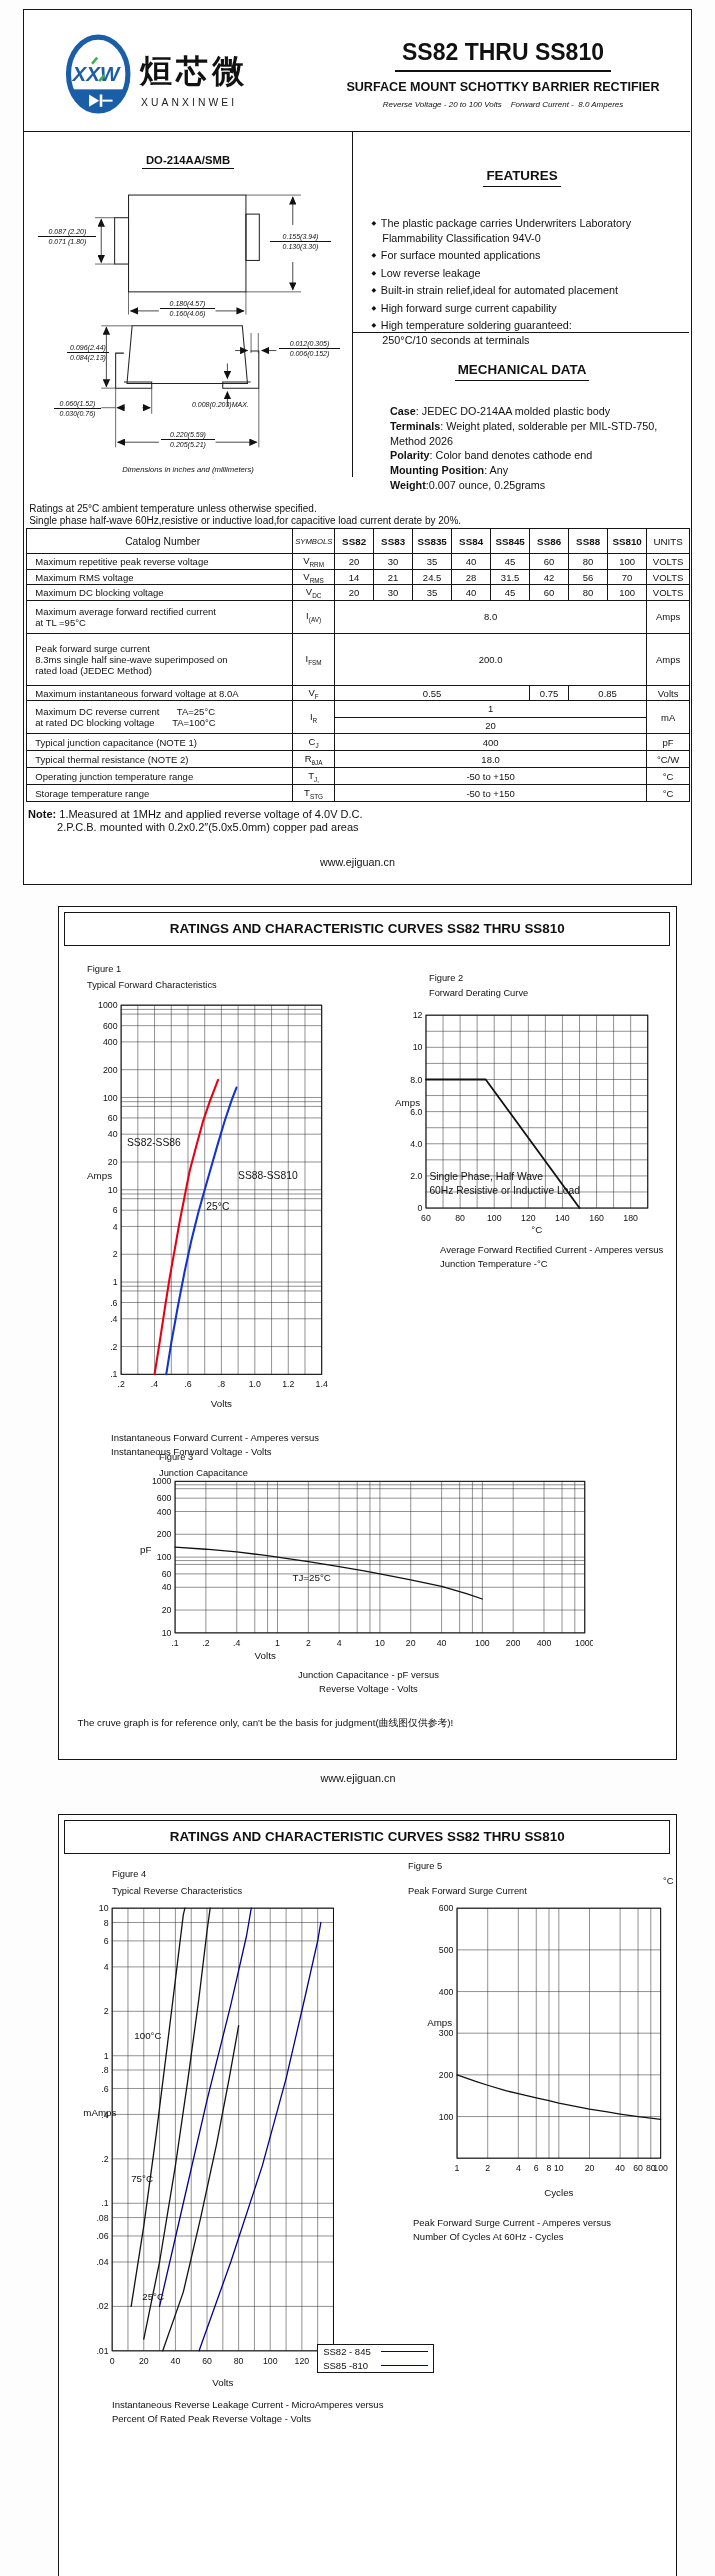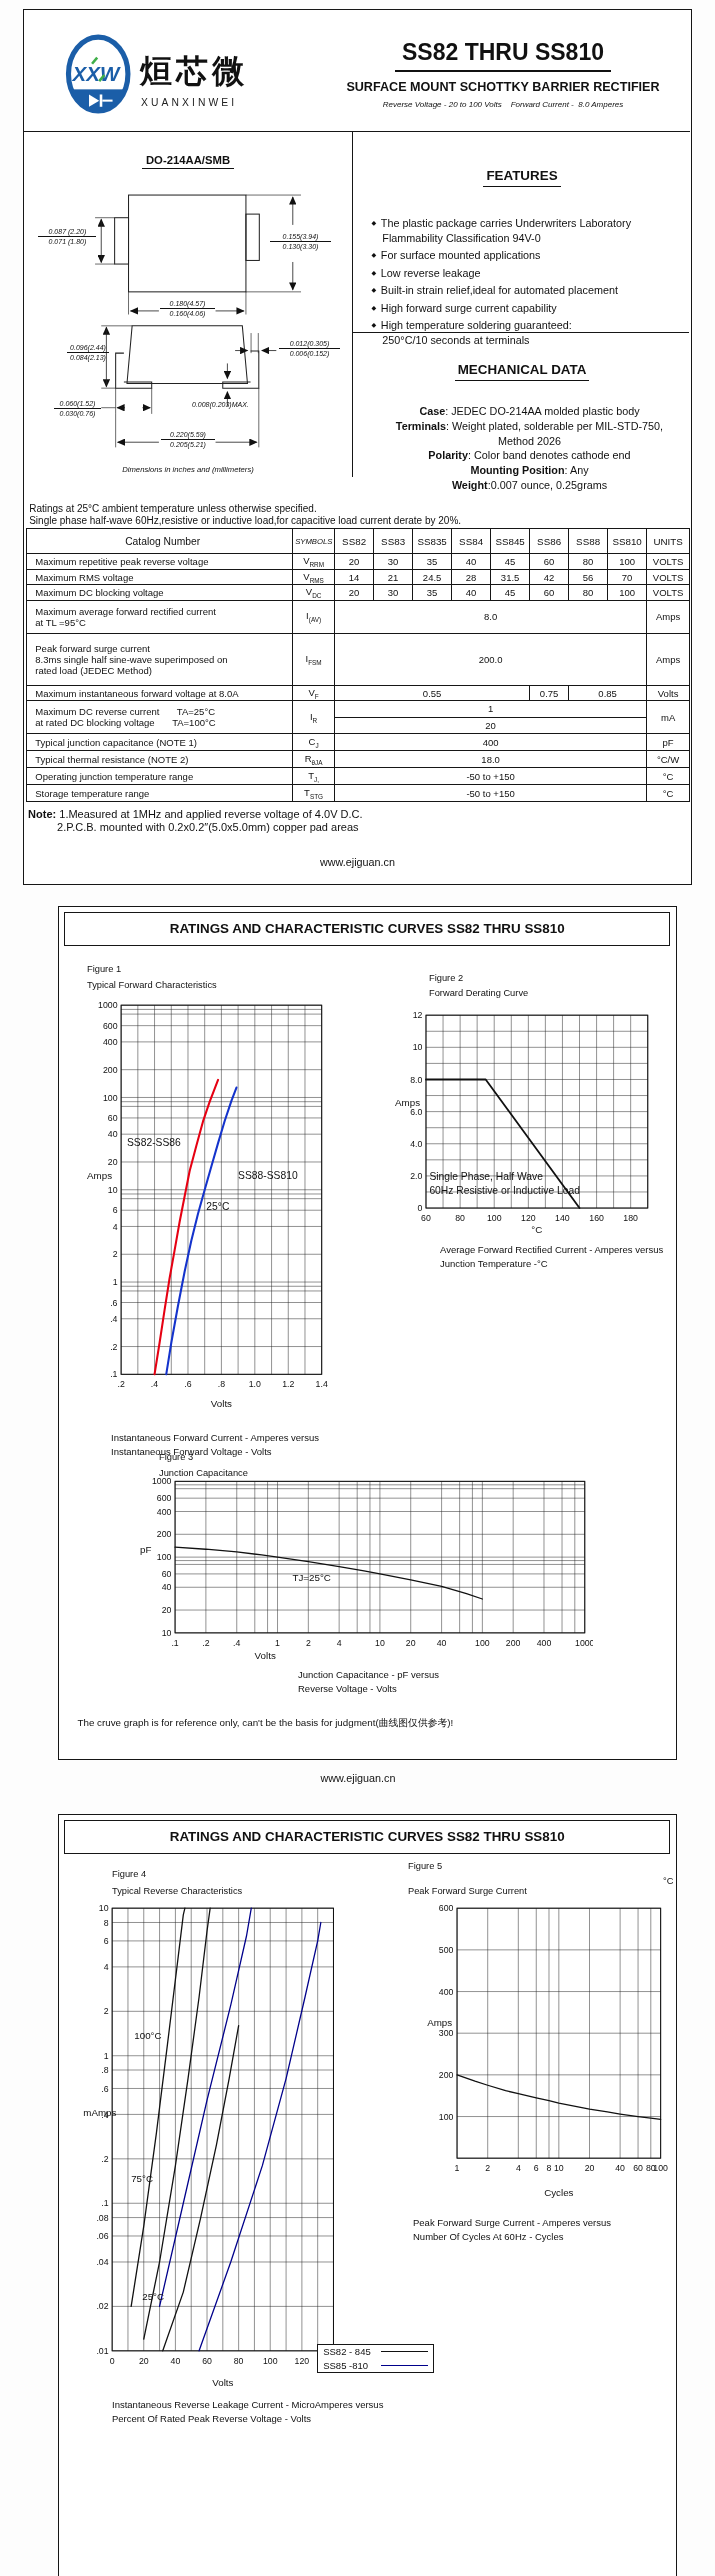--- a/index.html
+++ b/index.html
@@ -18,21 +18,21 @@
   .feat-item{display:flex;align-items:flex-end;}
   .bullet{font-size:6.2px;margin:3.1px 4.6px 0 0;}
   .feat-line2{margin-left:10.8px;}
   
   .mech-line b{font-weight:bold;}
   
   table.rt{border-collapse:collapse;table-layout:fixed;background:#fff;}
   table.rt td,table.rt th{border:1px solid #161616;font-size:9.5px;font-weight:normal;
       padding:0.5px 2.1px;text-align:center;overflow:hidden;}
   table.rt .lbl{text-align:left;padding-left:8.2px;}
-  table.rt th.ss{font-weight:normal;font-size:9.8px;}
+  table.rt th.ss{font-weight:bold;font-size:9.8px;}
   table.rt th.sym-h{font-style:italic;font-size:7.7px;}
   table.rt th.cat{text-align:center;padding-left:8.2px;font-size:10.3px;}
   table.rt th.un{font-weight:normal;font-size:9.8px;}
   table.rt sub{font-size:6.4px;}
   .unit{font-size:9px;}
   .cond{margin-left:17.5px;}
   .split-top{border-bottom:1px solid #161616;}
   .split-top,.split-bot{height:15.5px;line-height:15.5px;}
   
   .sec-title{border:1.5px solid #161616;text-align:center;font-weight:bold;font-size:13.4px;line-height:31px;box-sizing:border-box;background:#fff;}
@@ -205,21 +205,21 @@
       <div class="feat-line2">250°C/10 seconds at terminals</div>
     </div>
   </div>
 
   <div class="abs" style="left:328px;top:322px;width:337px;border-top:1.5px solid #161616;"></div>
 
   <div class="abs" style="left:330px;top:322px;width:336px;height:145px;">
     <div class="ctr" style="margin-top:30px;">
       <span class="b" style="display:inline-block;font-size:13.4px;border-bottom:1.5px solid #111;padding:0 3.1px 2.6px;">MECHANICAL DATA</span>
     </div>
-    <div class="abs" style="left:21px;top:72px;font-size:10.8px;line-height:14.7px;width:309px;text-align:center;">
+    <div class="abs" style="left:36px;top:72px;font-size:10.8px;line-height:14.7px;width:309px;">
       <div class="mech-line"><b>Case</b><span>: JEDEC DO-214AA molded plastic body</span></div>
       <div class="mech-line"><b>Terminals</b><span>: Weight plated, solderable per MIL-STD-750,</span></div>
       <div class="mech-line"><b></b><span>Method 2026</span></div>
       <div class="mech-line"><b>Polarity</b><span>: Color band denotes cathode end</span></div>
       <div class="mech-line"><b>Mounting Position</b><span>: Any</span></div>
       <div class="mech-line"><b>Weight</b><span>:0.007 ounce, 0.25grams</span></div>
     </div>
   </div>
 
   <div class="abs" style="left:5.2px;top:493px;font-size:10px;line-height:12px;">
@@ -564,21 +564,21 @@
         <text x="63" y="165.0" text-anchor="end" font-size="17" fill="#111">100</text>
         <text x="63" y="197.6" text-anchor="end" font-size="17" fill="#111">60</text>
         <text x="63" y="223.5" text-anchor="end" font-size="17" fill="#111">40</text>
         <text x="63" y="267.7" text-anchor="end" font-size="17" fill="#111">20</text>
         <text x="63" y="312.0" text-anchor="end" font-size="17" fill="#111">10</text>
         <text x="244.9" y="356" text-anchor="middle" font-size="19" fill="#111">Volts</text>
         <text x="2" y="150.2" font-size="19" fill="#111">pF</text>
         <polyline fill="none" stroke="#111111" stroke-width="2.5" stroke-linejoin="round" stroke-linecap="round" points="70.0,139.8 129.8,143.7 189.7,149.0 238.0,154.7 268.8,159.0 328.6,167.9 388.4,177.4 436.7,185.5 467.5,191.6 527.3,203.3 587.2,215.9 635.5,229.8 666.3,240.3"></polyline>
         <text x="297.8" y="205.9" font-size="19" fill="#111">TJ=25°C</text>
       </svg></div>
-  <div class="abs cap" style="left:239px;top:761px;">
+  <div class="abs cap" style="left:239px;top:761px;text-align:center;">
     <div>Junction Capacitance - pF versus</div>
     <div>Reverse Voltage - Volts</div>
   </div>
 
   <div class="abs" style="left:18.5px;top:810px;font-size:9.8px;">The cruve graph is for reference only, can't be the basis for judgment(曲线图仅供参考)!</div>
 </div>
 <div class="footer-url" style="top:1772px;">www.ejiguan.cn</div>
 
 <div class="box" style="left:58px;top:1814px;width:619px;height:824px;">
   <div class="sec-title abs" style="left:5.2px;top:5.2px;width:606px;height:34px;line-height:31px;">RATINGS AND CHARACTERISTIC CURVES SS82 THRU SS810</div>

